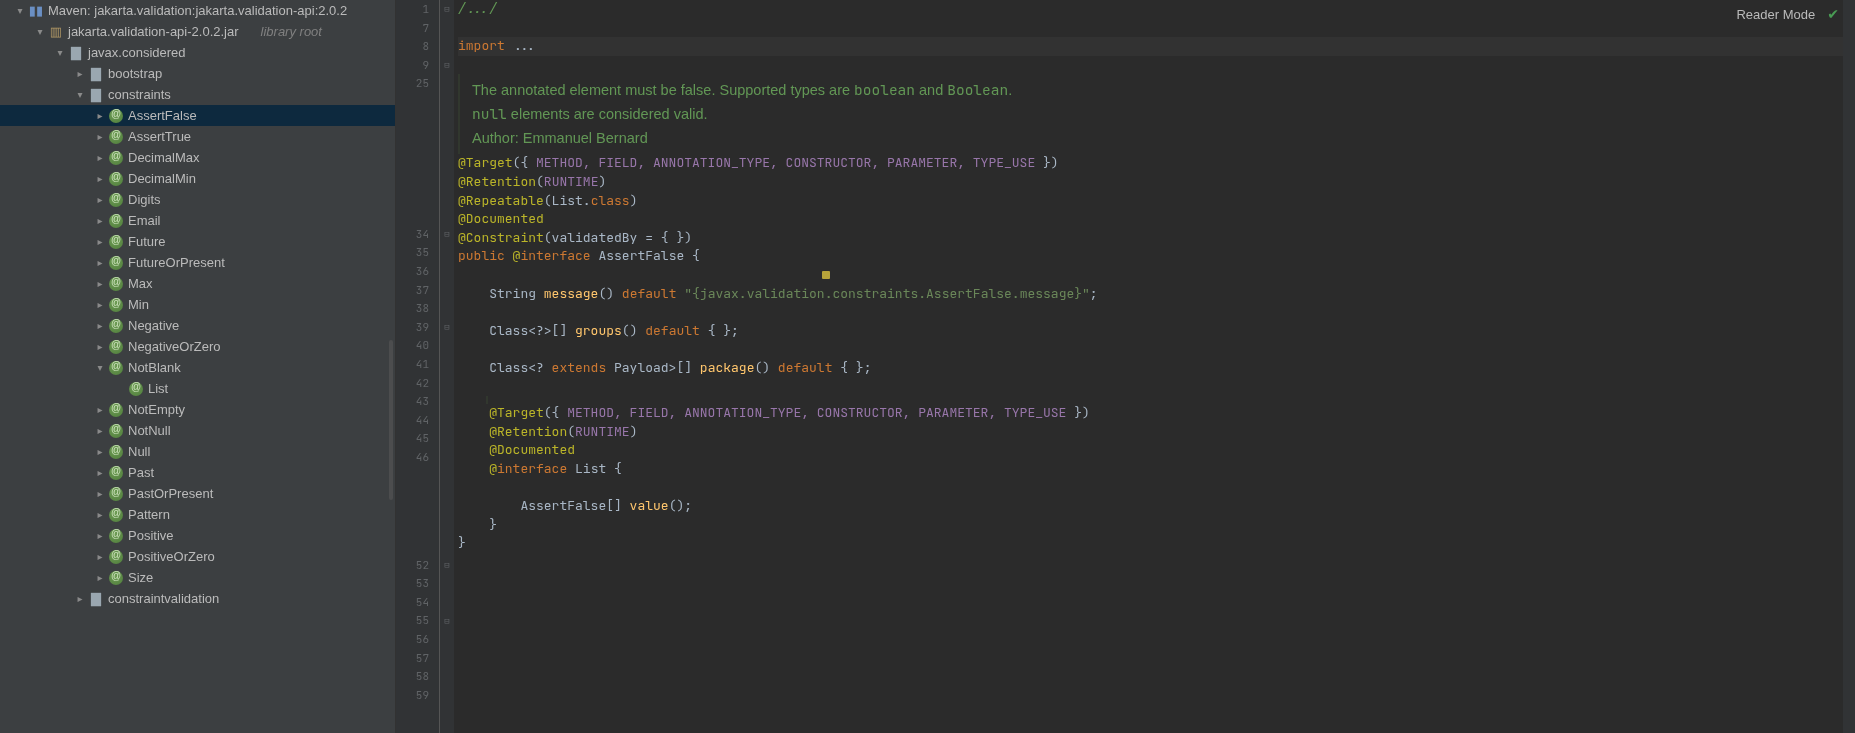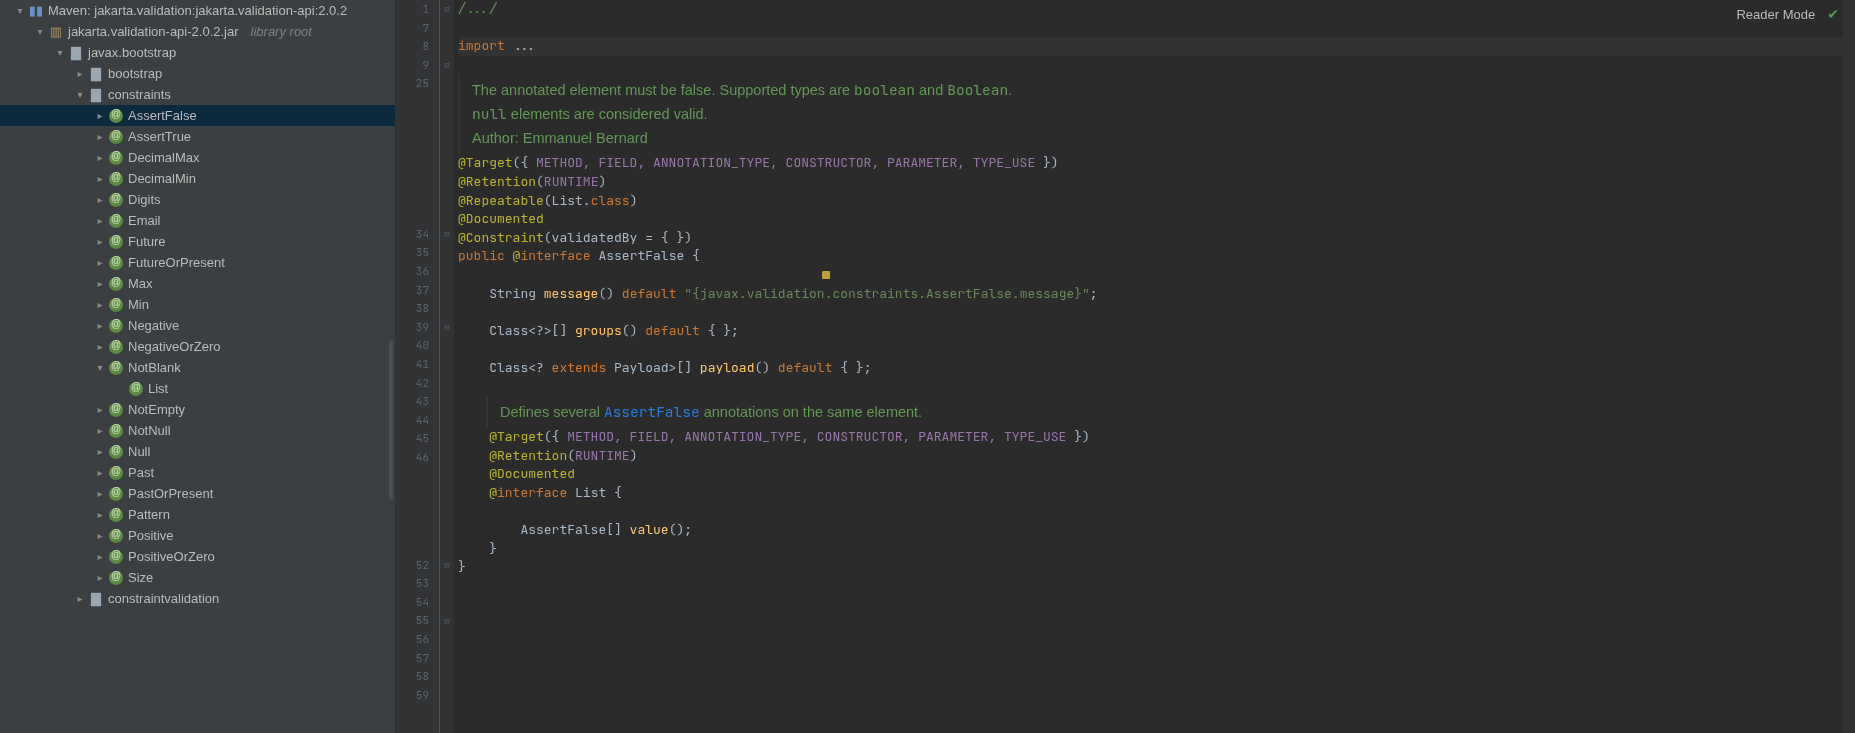--- a/index.html
+++ b/index.html
@@ -37,21 +37,21 @@
   width: 14px; height: 14px; border-radius: 50%;
   background: radial-gradient(circle at 40% 35%, #6e9c55, #4f7d3b);
   position: relative; display: inline-block;
 }
 .icon-annot::after {
   content: "@"; position: absolute; left: 2px; top: -1px; font-size: 10px; color: #cde3bd;
 }
 .icon-jar { color: #b09765; }
 .icon-maven { color: #6a8fc3; }
 .tree-label { color: #bbbbbb; }
-.tree-label.dim { color: #808080; font-style: italic; margin-left: 12px; }
+.tree-label.dim { color: #808080; font-style: italic; margin-left: 22px; }
 .scrollbar-track {
   position: absolute; right: 2px; top: 340px; width: 4px; height: 160px;
   background: #5a5a5a88; border-radius: 2px;
 }
 
 .editor {
   flex: 1;
   display: flex;
   background: #2b2b2b;
   font-family: "JetBrains Mono", "Consolas", monospace;
@@ -125,21 +125,21 @@
     <span class="indent" style="width:28px"></span>
     <span class="chev">▾</span>
     <span class="icon icon-jar">▥</span>
     <span class="tree-label">jakarta.validation-api-2.0.2.jar</span>
     <span class="tree-label dim">library root</span>
   </div>
   <div class="tree-row">
     <span class="indent" style="width:48px"></span>
     <span class="chev">▾</span>
     <span class="icon icon-folder">▇</span>
-    <span class="tree-label">javax.bootstrap</span>
+    <span class="tree-label">javax.considered</span>
   </div>
   <div class="tree-row">
     <span class="indent" style="width:68px"></span>
     <span class="chev">▸</span>
     <span class="icon icon-folder">▇</span>
     <span class="tree-label">bootstrap</span>
   </div>
   <div class="tree-row">
     <span class="indent" style="width:68px"></span>
     <span class="chev">▾</span>
@@ -425,24 +425,23 @@
     <div class="code-line"><span class="tok-ann">@Retention</span><span>(</span><span class="tok-const">RUNTIME</span><span>)</span></div>
     <div class="code-line"><span class="tok-ann">@Repeatable</span><span>(List.</span><span class="tok-kw">class</span><span>)</span></div>
     <div class="code-line"><span class="tok-ann">@Documented</span></div>
     <div class="code-line"><span class="tok-ann">@Constraint</span><span>(validatedBy = { })</span></div>
     <div class="code-line"><span class="tok-kw">public </span><span class="tok-ann">@</span><span class="tok-kw">interface </span><span>AssertFalse</span><span> {</span></div>
     <div class="code-line"></div>
     <div class="code-line"><span>    String </span><span class="tok-fn">message</span><span>() </span><span class="tok-kw">default</span><span> </span><span class="tok-str">"{javax.validation.constraints.AssertFalse.message}"</span><span>;</span></div>
     <div class="code-line"></div>
     <div class="code-line"><span>    Class&lt;?&gt;[] </span><span class="tok-fn">groups</span><span>() </span><span class="tok-kw">default</span><span> { };</span></div>
     <div class="code-line"></div>
-    <div class="code-line"><span>    Class&lt;? </span><span class="tok-kw">extends</span><span> Payload&gt;[] </span><span class="tok-fn">payload</span><span>() </span><span class="tok-kw">default</span><span> { };</span></div>
+    <div class="code-line"><span>    Class&lt;? </span><span class="tok-kw">extends</span><span> Payload&gt;[] </span><span class="tok-fn">package</span><span>() </span><span class="tok-kw">default</span><span> { };</span></div>
     <div class="code-line"></div>
     <div class="doc-block" style="margin-left:28px">
-      <div class="doc-line"><span>Defines several </span><span class="doc-link">AssertFalse</span><span> annotations on the same element.</span></div>
     </div>
     <div class="code-line"><span class="tok-ann">    @Target</span><span>({ </span><span class="tok-const">METHOD, FIELD, ANNOTATION_TYPE, CONSTRUCTOR, PARAMETER, TYPE_USE</span><span> })</span></div>
     <div class="code-line"><span class="tok-ann">    @Retention</span><span>(</span><span class="tok-const">RUNTIME</span><span>)</span></div>
     <div class="code-line"><span class="tok-ann">    @Documented</span></div>
     <div class="code-line"><span class="tok-ann">    @</span><span class="tok-kw">interface </span><span>List</span><span> {</span></div>
     <div class="code-line"></div>
     <div class="code-line"><span>        AssertFalse[] </span><span class="tok-fn">value</span><span>();</span></div>
     <div class="code-line"><span>    }</span></div>
     <div class="code-line"><span>}</span></div>
   </div>

